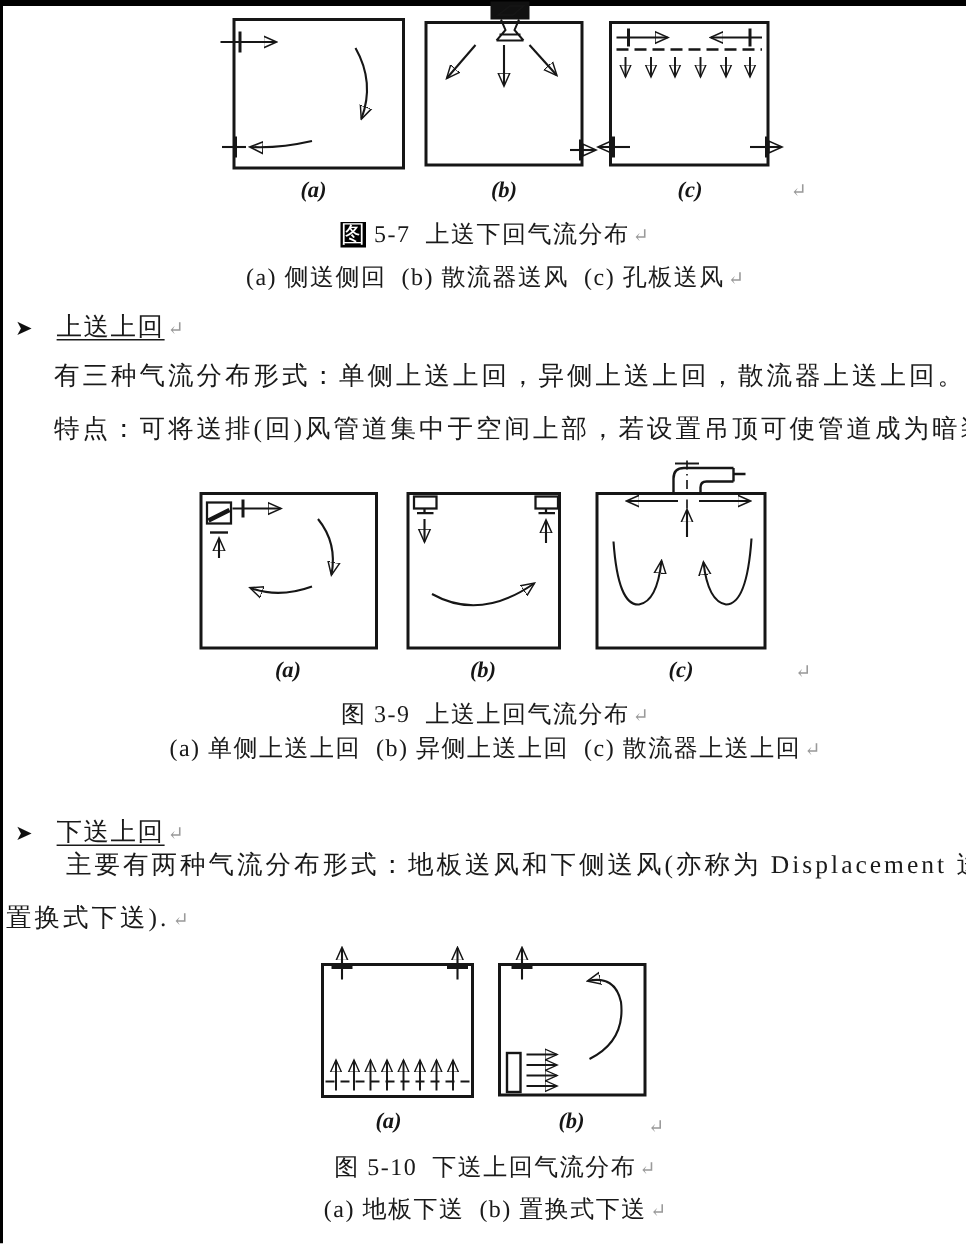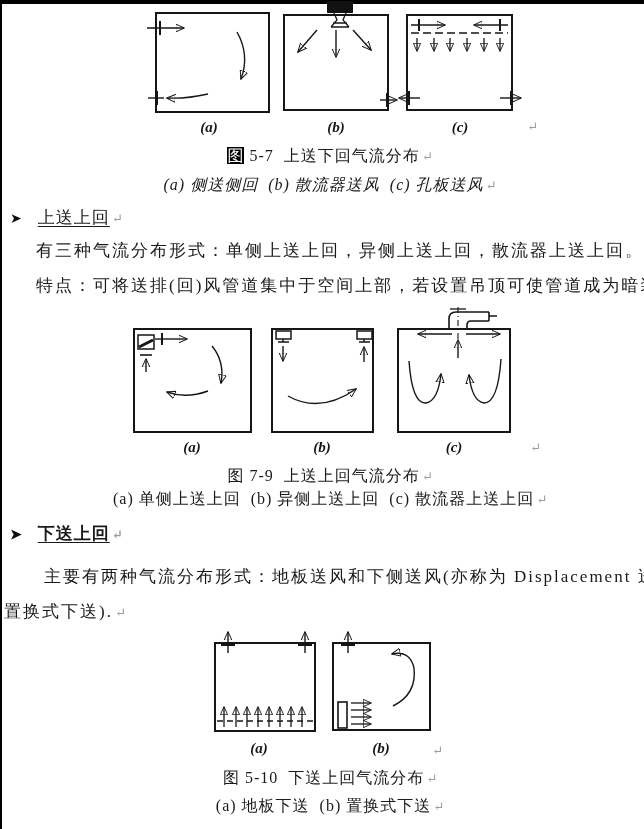--- a/index.html
+++ b/index.html
@@ -146,35 +146,35 @@
     <path d="M393,706 Q417,694 414,668 Q410,650 392,654" stroke-width="1.4" marker-end="url(#ah)"></path>
   </g>
 </svg>
 
 <div class="panel-label" style="left:181px;top:119px;">(a)</div>
 <div class="panel-label" style="left:308px;top:119px;">(b)</div>
 <div class="panel-label" style="left:432px;top:119px;">(c)</div>
 <span class="ret-float" style="left:527px;top:119px;">↵</span>
 
 <div class="caption" style="top:146px;"><span class="hl">图</span><span> 5-7  上送下回气流分布</span><span class="ret">↵</span></div>
-<div class="caption" style="top:175px;font-style:italic;"><span>(a) 侧送侧回  (b) 散流器送风  (c) 孔板送风</span><span class="ret">↵</span></div>
+<div class="caption" style="top:175px;"><span>(a) 侧送侧回  (b) 散流器送风  (c) 孔板送风</span><span class="ret">↵</span></div>
 
 <div class="head-line" style="top:206px;text-align:right;"><span class="bullet">➤</span><span class="head-text">上送上回</span><span class="ret">↵</span></div>
 <div class="para" style="left:36px;top:239px;"><span>有三种气流分布形式：单侧上送上回，异侧上送上回，散流器上送上回。</span></div>
 <div class="para" style="left:36px;top:274px;"><span>特点：可将送排(回)风管道集中于空间上部，若设置吊顶可使管道成为暗装。</span></div>
 
 <div class="panel-label" style="left:164px;top:439px;">(a)</div>
 <div class="panel-label" style="left:294px;top:439px;">(b)</div>
 <div class="panel-label" style="left:426px;top:439px;">(c)</div>
 <span class="ret-float" style="left:530px;top:440px;">↵</span>
 
-<div class="caption" style="top:466px;"><span>图</span><span> 7-9  上送上回气流分布</span><span class="ret">↵</span></div>
+<div class="caption" style="top:466px;"><span>图</span><span> 3-9  上送上回气流分布</span><span class="ret">↵</span></div>
 <div class="caption" style="top:489px;"><span>(a) 单侧上送上回  (b) 异侧上送上回  (c) 散流器上送上回</span><span class="ret">↵</span></div>
 
-<div class="head-line" style="top:522px;font-weight:bold;"><span class="bullet">➤</span><span class="head-text">下送上回</span><span class="ret">↵</span></div>
+<div class="head-line" style="top:543px;"><span class="bullet">➤</span><span class="head-text">下送上回</span><span class="ret">↵</span></div>
 <div class="para" style="left:44px;top:565px;"><span>主要有两种气流分布形式：地板送风和下侧送风(亦称为 Displacement 送风，</span></div>
 <div class="para" style="left:4px;top:600px;"><span>置换式下送).</span><span class="ret">↵</span></div>
 
 <div class="panel-label" style="left:231px;top:740px;">(a)</div>
 <div class="panel-label" style="left:353px;top:740px;">(b)</div>
 <span class="ret-float" style="left:432px;top:743px;">↵</span>
 
 <div class="caption" style="top:768px;"><span>图</span><span> 5-10  下送上回气流分布</span><span class="ret">↵</span></div>
 <div class="caption" style="top:796px;"><span>(a) 地板下送  (b) 置换式下送</span><span class="ret">↵</span></div>
 

